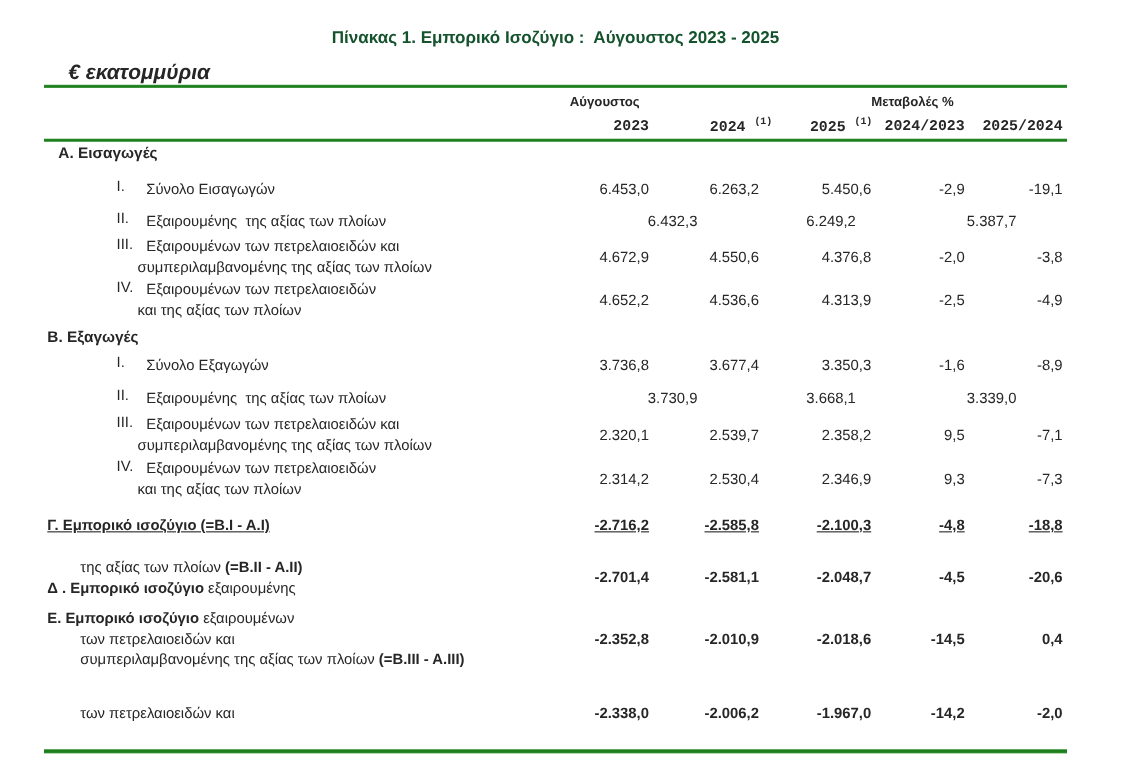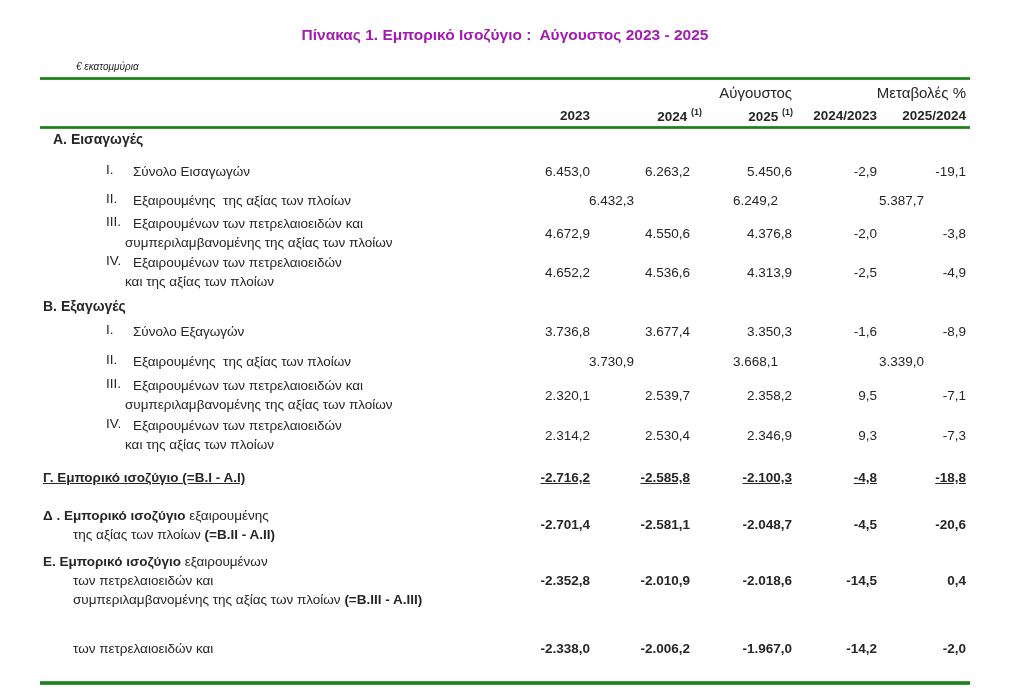--- a/index.html
+++ b/index.html
@@ -7,48 +7,48 @@
     width: 1024px; height: 699px; overflow: hidden;
     font-family: "Liberation Sans", "DejaVu Sans", sans-serif;
     color: #262626;
     -webkit-font-smoothing: antialiased;
   }
   .page { width: 1024px; height: 699px; position: relative; }
   .table-wrap { width: 930px; margin-left: 40px; padding-top: 24px; }
 
   .title {
     text-align: center; font-weight: 700; font-size: 15.5px;
-    line-height: 22px; white-space: pre-wrap; color: #a21caf;
+    line-height: 22px; white-space: pre-wrap; color: #14532d;
   }
   .unit {
-    margin-top: 12px; margin-left: 36px; font-weight: 400; font-style: italic;
-    font-size: 10px; line-height: 17px; white-space: pre-wrap;
+    margin-top: 12px; margin-left: 22px; font-weight: 700; font-style: italic;
+    font-size: 19px; line-height: 17px; white-space: pre-wrap;
   }
 
   .rule { background: linear-gradient(to bottom, #5fae5f, #1e7e1e 30%, #1e7e1e 72%, #5fae5f); }
   .rule-top { height: 3px; margin-top: 2px; }
   .rule-hdr { height: 3px; }
   .rule-bottom { height: 4px; margin-top: 5px; }
 
   .grid {
     display: grid;
     grid-template-columns: 460px 90px 100px 102px 85px 93px;
     align-items: center;
   }
   .cell { min-width: 0; }
   .v { text-align: right; font-size: 13.5px; }
   .v.last { padding-right: 4px; }
 
   
   .hdr-row1 { height: 24px; }
   .hdr-row2 { height: 22px; }
-  .grp { font-weight: 400; font-size: 15px; text-align: right; }
+  .grp { font-weight: 700; font-size: 12px; text-align: left; }
   .span-years { grid-column: 2 / 5; padding-left: 18px; }
   .span-chg { grid-column: 5 / 7; padding-right: 4px; }
-  .yr { font-weight: 700; font-size: 13.5px; text-align: right; }
+  .yr { font-weight: 700; font-size: 13.5px; text-align: right; font-family: Liberation Mono, monospace; }
   .sup { font-size: 9px; vertical-align: 6px; font-weight: 700; }
   .sup.pull { display: inline-block; margin-right: -12px; }
   .sup.pull2 { display: inline-block; margin-right: -1px; }
 
   
   .row { font-size: 13.5px; }
   .sechdr { font-weight: 700; font-size: 14px; padding-left: 3px; line-height: 18px; }
   .sechdr-a { padding-top: 1px; height: 27px; box-sizing: border-box; margin-left: 10px; }
   .sechdr-b { padding-top: 5px; height: 24px; box-sizing: border-box; }
 
@@ -222,22 +222,22 @@
       </div>
       <div class="cell v">-2.716,2</div>
       <div class="cell v">-2.585,8</div>
       <div class="cell v">-2.100,3</div>
       <div class="cell v">-4,8</div>
       <div class="cell v last">-18,8</div>
     </div>
 
     <div class="grid row h49 sum">
       <div class="cell sumlbl">
+        <span class="ln cont2"><span>της αξίας των πλοίων </span><span class="b">(=B.II - A.II)</span></span>
         <span class="ln"><span class="b">Δ . Εμπορικό ισοζύγιο</span><span> εξαιρουμένης</span></span>
-        <span class="ln cont2"><span>της αξίας των πλοίων </span><span class="b">(=B.II - A.II)</span></span>
       </div>
       <div class="cell v">-2.701,4</div>
       <div class="cell v">-2.581,1</div>
       <div class="cell v">-2.048,7</div>
       <div class="cell v">-4,5</div>
       <div class="cell v last">-20,6</div>
     </div>
 
     <div class="grid row h63 sum">
       <div class="cell sumlbl">

